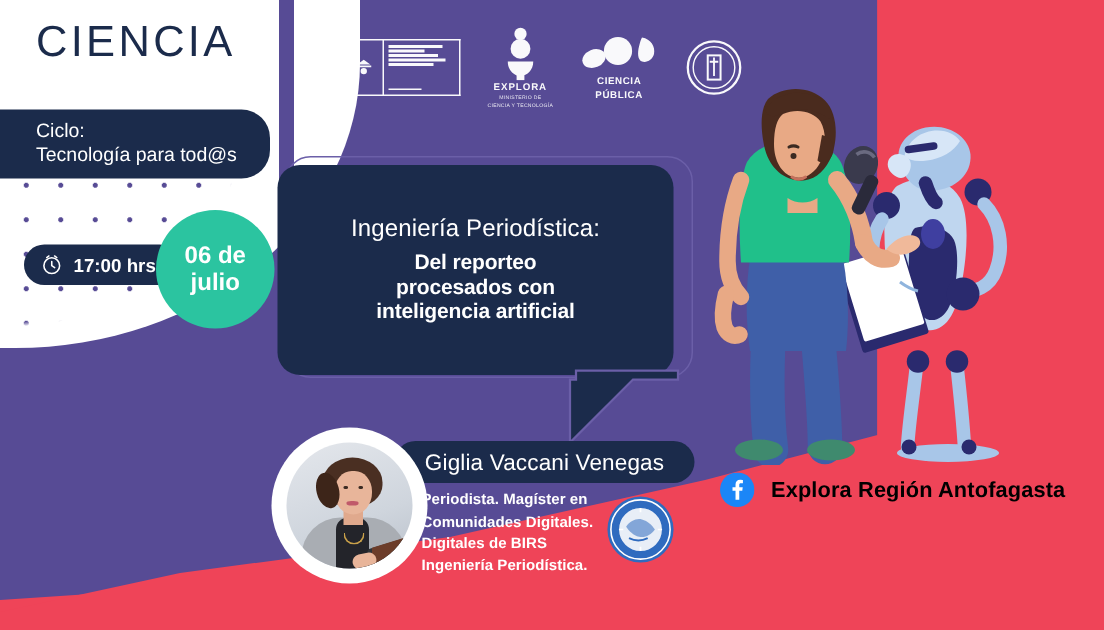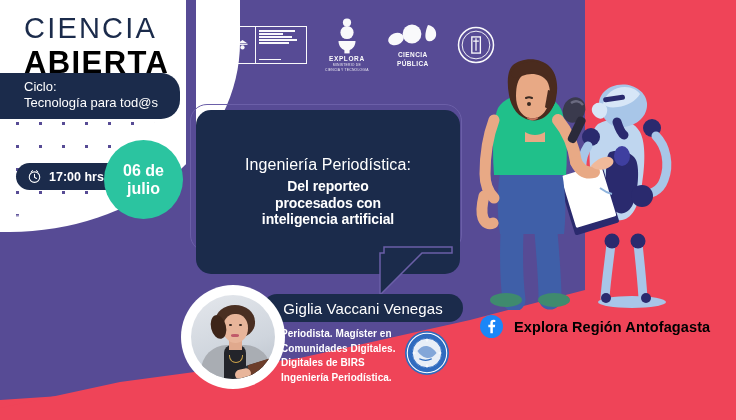--- a/index.html
+++ b/index.html
@@ -32,21 +32,21 @@
   .red-sweep{
     position:absolute;left:0;bottom:0;width:736px;height:130px;
     background:#ef4458;
     clip-path:polygon(0 128px, 0 118px, 120px 92px, 300px 68px, 470px 30px, 585px 0, 736px 0, 736px 130px, 0 130px);
   }
   .purple-strip{position:absolute;left:186px;top:0;width:10px;height:420px;background:#574b95;}
 
   
   .wordmark{position:absolute;left:24px;top:14px;line-height:1;z-index:6;}
   .wm-1{font-size:29px;letter-spacing:2.2px;color:#1b2b4b;font-weight:400;}
-  .wm-2{font-size:31px;letter-spacing:1.4px;color:#000000;font-weight:700;margin-top:4px;}
+  .wm-2{font-size:31px;letter-spacing:1.4px;color:#ffffff;font-weight:700;margin-top:4px;}
 
   .ciclo-pill{
     position:absolute;left:-10px;top:73px;z-index:6;
     background:#1b2b4b;color:#ffffff;
     border-radius:0 19px 19px 0;
     padding:6px 22px 7px 34px;
     font-size:13px;line-height:1.25;font-weight:400;
   }
 
   .time-pill{
@@ -81,21 +81,21 @@
   .ex-sub{font-size:3.4px;letter-spacing:.2px;color:#fff;opacity:.9;line-height:1.25;text-align:center;}
   .cpub{display:flex;flex-direction:column;align-items:center;gap:2px;}
   .cp-txt{font-size:6.5px;font-weight:700;letter-spacing:.4px;color:#fff;line-height:1.15;text-align:center;}
 
   
   .title-outline{
     position:absolute;left:190px;top:104px;width:270px;height:146px;
     border:1.6px solid #6b5fa8;border-radius:17px;z-index:5;
   }
   .title-card{
-    position:absolute;left:196px;top:110px;width:264px;height:164px;
+    position:absolute;left:185px;top:110px;width:264px;height:140px;
     background:#1b2b4b;border-radius:15px;z-index:7;
     display:flex;flex-direction:column;align-items:center;justify-content:center;
     padding:6px 14px;box-sizing:border-box;text-align:center;color:#ffffff;
   }
   .t-line-reg{font-size:16px;font-weight:400;letter-spacing:.1px;margin-bottom:4px;}
   .t-line-bold{font-size:14px;font-weight:700;line-height:1.19;letter-spacing:-.1px;}
   .bubble-tail{position:absolute;left:378px;top:246px;z-index:7;}
 
   
   .avatar{

